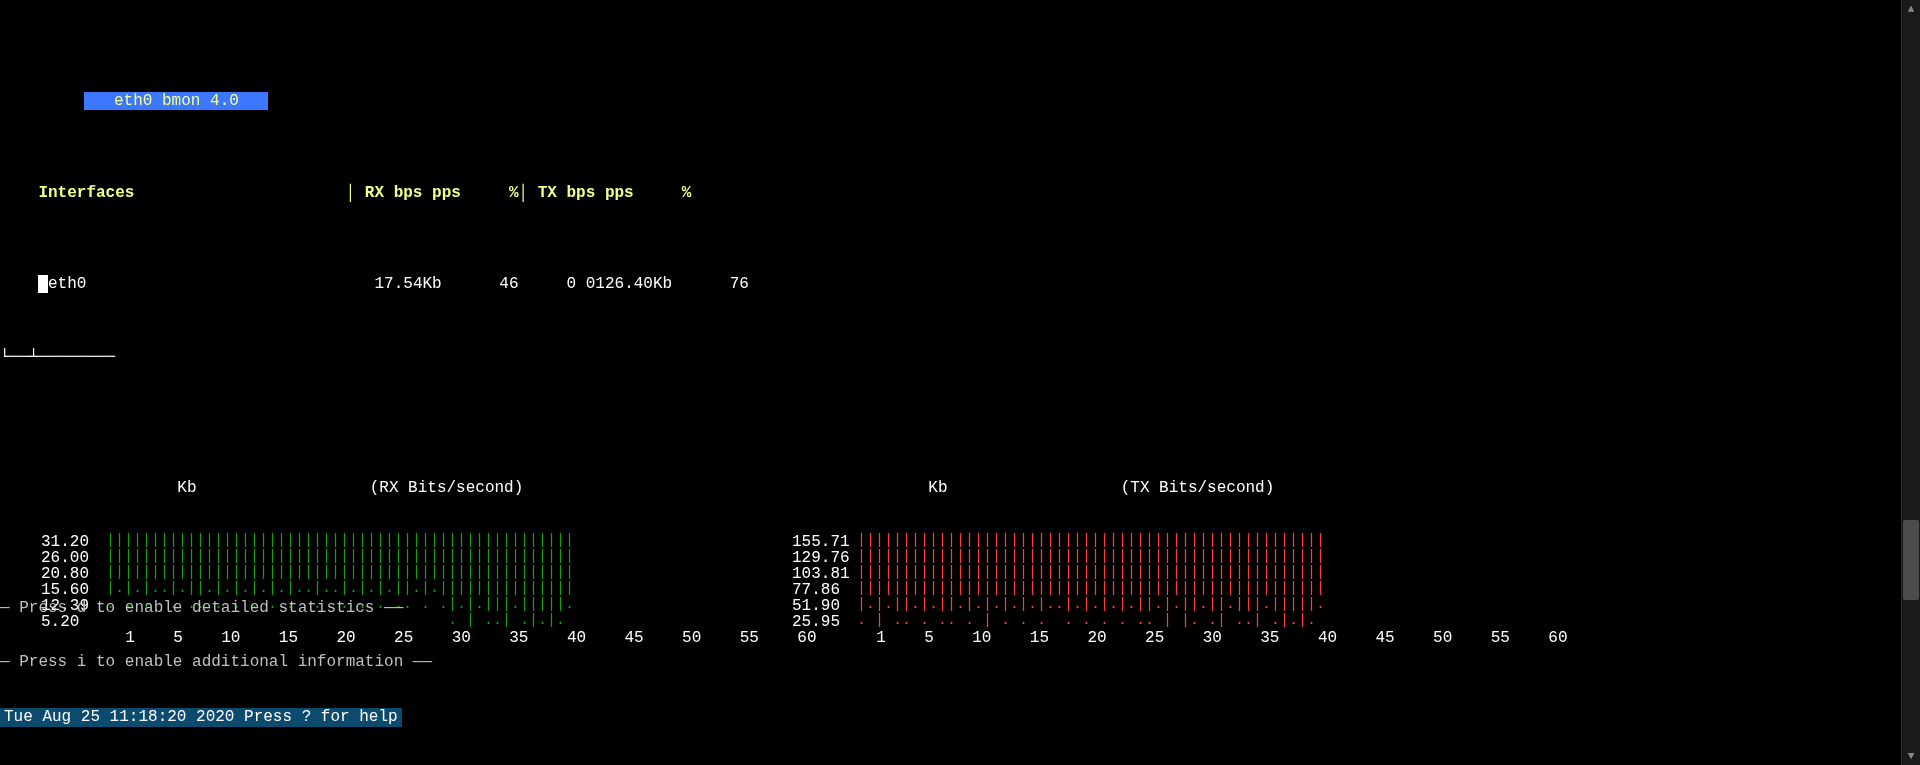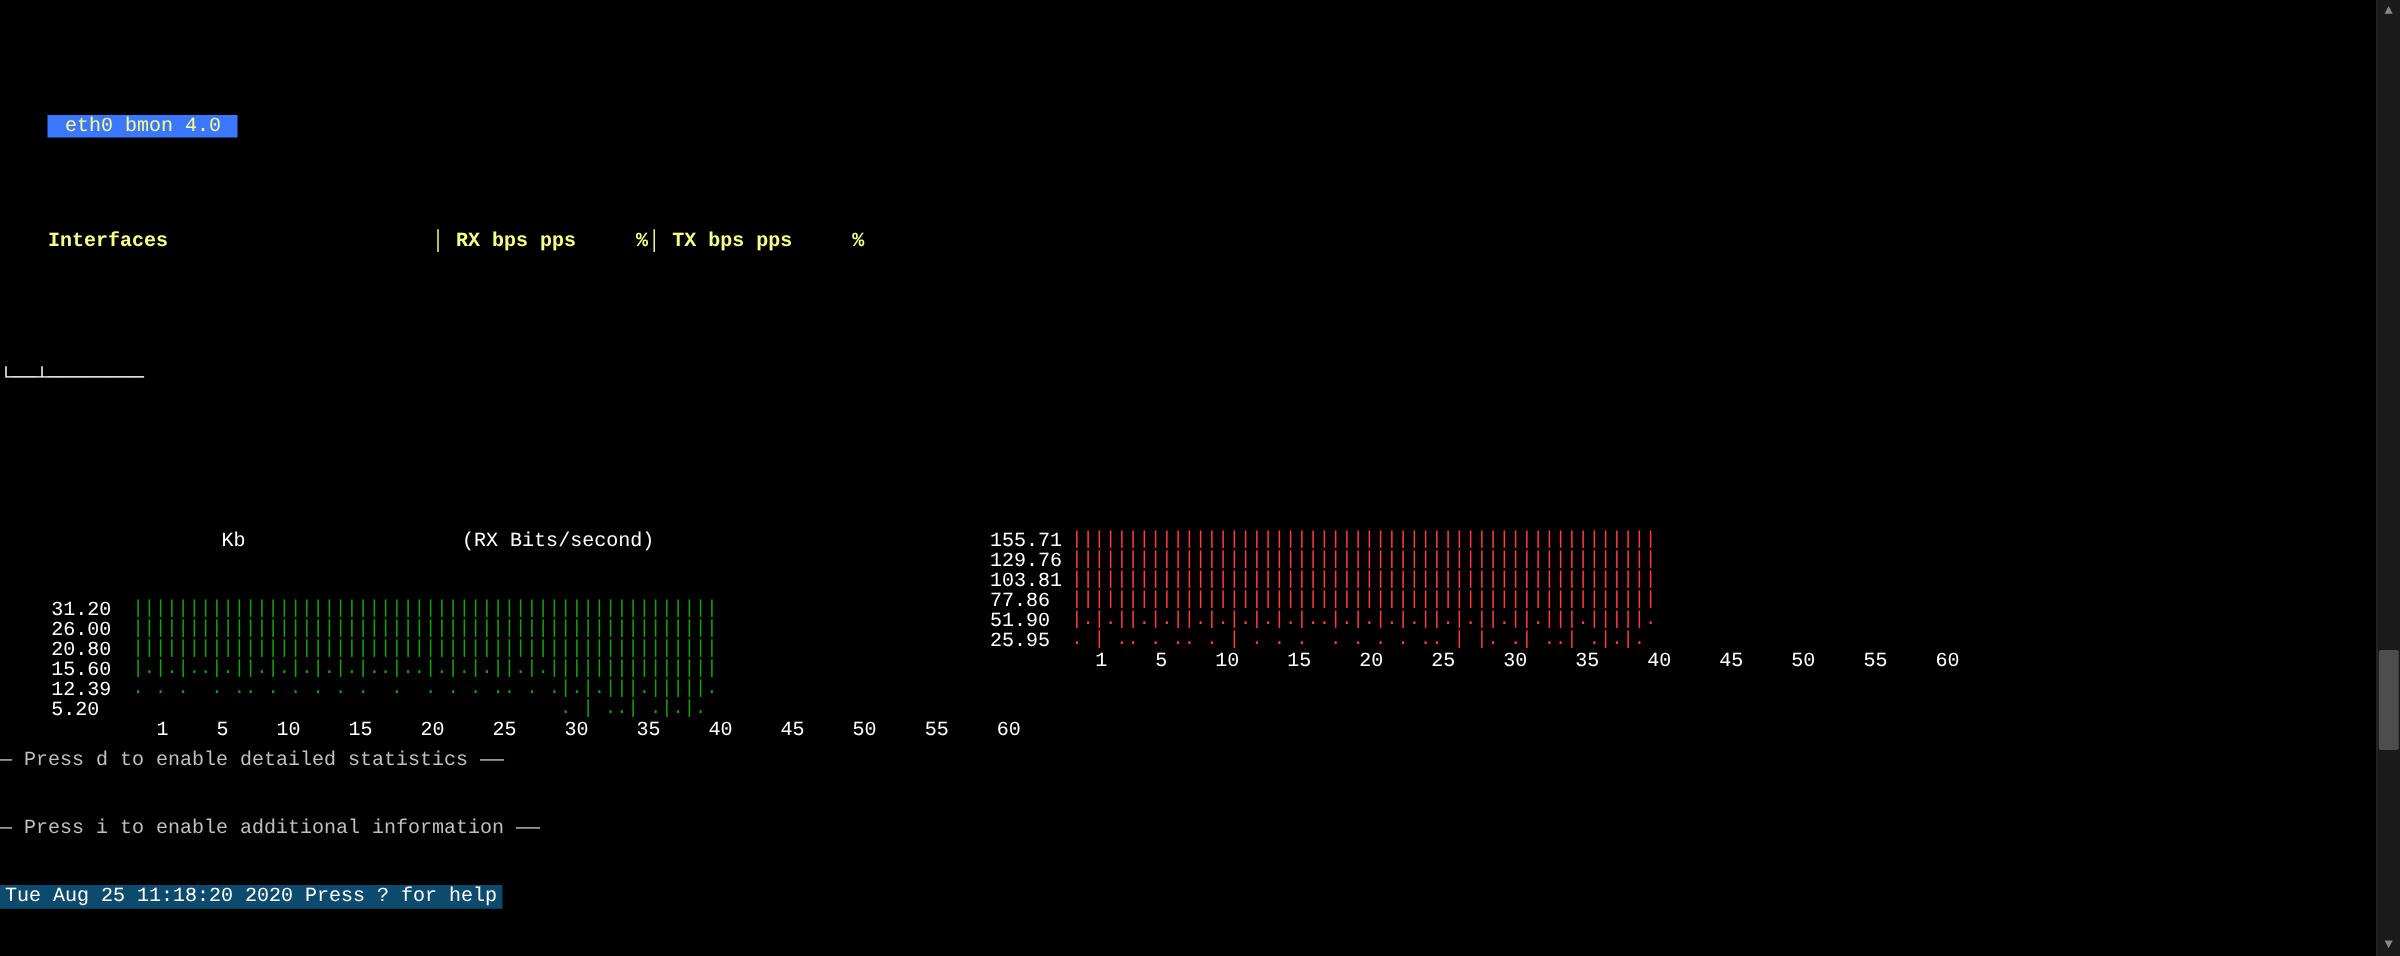--- a/index.html
+++ b/index.html
@@ -20,21 +20,22 @@
     height: 765px;
     background: #000;
     position: relative;
     white-space: pre;
   }
   .line { height: 18px; }
   .title-bar {
     background: #3b78ff;
     color: #f6ff8a;
     display: inline-block;
-    padding: 0 4px;
+    padding: 0 20px;
+    margin-left: 46px;
   }
   .yellow { color: #f6ff8a; font-weight: bold; }
   .white  { color: #fff; }
   .whitebg { background: #fff; }
   .dim    { color: #bfbfbf; }
   .status-bar {
     background: #0c4a6e;
     color: #fff;
     display: inline-block;
     padding: 0 4px;
@@ -144,20 +145,23 @@
   <div class="line">
     <span class="title-bar"> eth0 bmon 4.0 </span>
   </div>
 
   
   <div class="line">
     <span class="yellow">Interfaces</span><span class="dim">                      </span><span class="yellow">│ </span><span class="yellow">RX bps pps</span><span class="yellow">     </span><span class="yellow">%</span><span class="yellow">│ </span><span class="yellow">TX bps pps</span><span class="yellow">     </span><span class="yellow">%</span>
   </div>
 
   
+  <div class="line">
+    <span class="whitebg"> </span><span class="white">eth0</span><span>                              </span><span class="white">17.54Kb</span><span>      </span><span class="white">46</span><span>     </span><span class="white">0</span><span> </span><span class="white">0126.40Kb</span><span>      </span><span class="white">76</span>
+  </div>
 
   
   <div class="line tree-sketch white">└──┴────────</div>
 
   
   <div class="graphs">
     <div class="graph rx">
       <div class="line graph-header"><span class="white" style="display:inline-block;width:70px;text-align:right;">Kb</span><span style="display:inline-block;width:500px;text-align:center;" class="white">(RX Bits/second)</span></div>
       <div class="graph-body">
         <div class="ylab white" style="top:0">31.20</div>
@@ -165,20 +169,21 @@
         <div class="ylab white" style="top:32px">20.80</div>
         <div class="ylab white" style="top:48px">15.60</div>
         <div class="ylab white" style="top:64px">12.39</div>
         <div class="ylab white" style="top:80px">5.20</div>
         <div class="plot" id="rx-plot"><div class="col"><div class="pipe">|</div><div class="pipe">|</div><div class="pipe">|</div><div class="pipe">|</div><div class="dot">.</div><div class="dot"> </div></div><div class="col"><div class="pipe">|</div><div class="pipe">|</div><div class="pipe">|</div><div class="dot">.</div><div class="dot"> </div><div class="dot"> </div></div><div class="col"><div class="pipe">|</div><div class="pipe">|</div><div class="pipe">|</div><div class="pipe">|</div><div class="dot">.</div><div class="dot"> </div></div><div class="col"><div class="pipe">|</div><div class="pipe">|</div><div class="pipe">|</div><div class="dot">.</div><div class="dot"> </div><div class="dot"> </div></div><div class="col"><div class="pipe">|</div><div class="pipe">|</div><div class="pipe">|</div><div class="pipe">|</div><div class="dot">.</div><div class="dot"> </div></div><div class="col"><div class="pipe">|</div><div class="pipe">|</div><div class="pipe">|</div><div class="dot">.</div><div class="dot"> </div><div class="dot"> </div></div><div class="col"><div class="pipe">|</div><div class="pipe">|</div><div class="pipe">|</div><div class="dot">.</div><div class="dot"> </div><div class="dot"> </div></div><div class="col"><div class="pipe">|</div><div class="pipe">|</div><div class="pipe">|</div><div class="pipe">|</div><div class="dot">.</div><div class="dot"> </div></div><div class="col"><div class="pipe">|</div><div class="pipe">|</div><div class="pipe">|</div><div class="dot">.</div><div class="dot"> </div><div class="dot"> </div></div><div class="col"><div class="pipe">|</div><div class="pipe">|</div><div class="pipe">|</div><div class="pipe">|</div><div class="dot">.</div><div class="dot"> </div></div><div class="col"><div class="pipe">|</div><div class="pipe">|</div><div class="pipe">|</div><div class="pipe">|</div><div class="dot">.</div><div class="dot"> </div></div><div class="col"><div class="pipe">|</div><div class="pipe">|</div><div class="pipe">|</div><div class="dot">.</div><div class="dot"> </div><div class="dot"> </div></div><div class="col"><div class="pipe">|</div><div class="pipe">|</div><div class="pipe">|</div><div class="pipe">|</div><div class="dot">.</div><div class="dot"> </div></div><div class="col"><div class="pipe">|</div><div class="pipe">|</div><div class="pipe">|</div><div class="dot">.</div><div class="dot"> </div><div class="dot"> </div></div><div class="col"><div class="pipe">|</div><div class="pipe">|</div><div class="pipe">|</div><div class="pipe">|</div><div class="dot">.</div><div class="dot"> </div></div><div class="col"><div class="pipe">|</div><div class="pipe">|</div><div class="pipe">|</div><div class="dot">.</div><div class="dot"> </div><div class="dot"> </div></div><div class="col"><div class="pipe">|</div><div class="pipe">|</div><div class="pipe">|</div><div class="pipe">|</div><div class="dot">.</div><div class="dot"> </div></div><div class="col"><div class="pipe">|</div><div class="pipe">|</div><div class="pipe">|</div><div class="dot">.</div><div class="dot"> </div><div class="dot"> </div></div><div class="col"><div class="pipe">|</div><div class="pipe">|</div><div class="pipe">|</div><div class="pipe">|</div><div class="dot">.</div><div class="dot"> </div></div><div class="col"><div class="pipe">|</div><div class="pipe">|</div><div class="pipe">|</div><div class="dot">.</div><div class="dot"> </div><div class="dot"> </div></div><div class="col"><div class="pipe">|</div><div class="pipe">|</div><div class="pipe">|</div><div class="pipe">|</div><div class="dot">.</div><div class="dot"> </div></div><div class="col"><div class="pipe">|</div><div class="pipe">|</div><div class="pipe">|</div><div class="dot">.</div><div class="dot"> </div><div class="dot"> </div></div><div class="col"><div class="pipe">|</div><div class="pipe">|</div><div class="pipe">|</div><div class="dot">.</div><div class="dot"> </div><div class="dot"> </div></div><div class="col"><div class="pipe">|</div><div class="pipe">|</div><div class="pipe">|</div><div class="pipe">|</div><div class="dot">.</div><div class="dot"> </div></div><div class="col"><div class="pipe">|</div><div class="pipe">|</div><div class="pipe">|</div><div class="dot">.</div><div class="dot"> </div><div class="dot"> </div></div><div class="col"><div class="pipe">|</div><div class="pipe">|</div><div class="pipe">|</div><div class="dot">.</div><div class="dot"> </div><div class="dot"> </div></div><div class="col"><div class="pipe">|</div><div class="pipe">|</div><div class="pipe">|</div><div class="pipe">|</div><div class="dot">.</div><div class="dot"> </div></div><div class="col"><div class="pipe">|</div><div class="pipe">|</div><div class="pipe">|</div><div class="dot">.</div><div class="dot"> </div><div class="dot"> </div></div><div class="col"><div class="pipe">|</div><div class="pipe">|</div><div class="pipe">|</div><div class="pipe">|</div><div class="dot">.</div><div class="dot"> </div></div><div class="col"><div class="pipe">|</div><div class="pipe">|</div><div class="pipe">|</div><div class="dot">.</div><div class="dot"> </div><div class="dot"> </div></div><div class="col"><div class="pipe">|</div><div class="pipe">|</div><div class="pipe">|</div><div class="pipe">|</div><div class="dot">.</div><div class="dot"> </div></div><div class="col"><div class="pipe">|</div><div class="pipe">|</div><div class="pipe">|</div><div class="dot">.</div><div class="dot"> </div><div class="dot"> </div></div><div class="col"><div class="pipe">|</div><div class="pipe">|</div><div class="pipe">|</div><div class="pipe">|</div><div class="dot">.</div><div class="dot"> </div></div><div class="col"><div class="pipe">|</div><div class="pipe">|</div><div class="pipe">|</div><div class="pipe">|</div><div class="dot">.</div><div class="dot"> </div></div><div class="col"><div class="pipe">|</div><div class="pipe">|</div><div class="pipe">|</div><div class="dot">.</div><div class="dot"> </div><div class="dot"> </div></div><div class="col"><div class="pipe">|</div><div class="pipe">|</div><div class="pipe">|</div><div class="pipe">|</div><div class="dot">.</div><div class="dot"> </div></div><div class="col"><div class="pipe">|</div><div class="pipe">|</div><div class="pipe">|</div><div class="dot">.</div><div class="dot"> </div><div class="dot"> </div></div><div class="col"><div class="pipe">|</div><div class="pipe">|</div><div class="pipe">|</div><div class="pipe">|</div><div class="dot">.</div><div class="dot"> </div></div><div class="col"><div class="pipe">|</div><div class="pipe">|</div><div class="pipe">|</div><div class="pipe">|</div><div class="pipe">|</div><div class="dot">.</div></div><div class="col"><div class="pipe">|</div><div class="pipe">|</div><div class="pipe">|</div><div class="pipe">|</div><div class="dot">.</div><div class="dot"> </div></div><div class="col"><div class="pipe">|</div><div class="pipe">|</div><div class="pipe">|</div><div class="pipe">|</div><div class="pipe">|</div><div class="pipe">|</div></div><div class="col"><div class="pipe">|</div><div class="pipe">|</div><div class="pipe">|</div><div class="pipe">|</div><div class="dot">.</div><div class="dot"> </div></div><div class="col"><div class="pipe">|</div><div class="pipe">|</div><div class="pipe">|</div><div class="pipe">|</div><div class="pipe">|</div><div class="dot">.</div></div><div class="col"><div class="pipe">|</div><div class="pipe">|</div><div class="pipe">|</div><div class="pipe">|</div><div class="pipe">|</div><div class="dot">.</div></div><div class="col"><div class="pipe">|</div><div class="pipe">|</div><div class="pipe">|</div><div class="pipe">|</div><div class="pipe">|</div><div class="pipe">|</div></div><div class="col"><div class="pipe">|</div><div class="pipe">|</div><div class="pipe">|</div><div class="pipe">|</div><div class="dot">.</div><div class="dot"> </div></div><div class="col"><div class="pipe">|</div><div class="pipe">|</div><div class="pipe">|</div><div class="pipe">|</div><div class="pipe">|</div><div class="dot">.</div></div><div class="col"><div class="pipe">|</div><div class="pipe">|</div><div class="pipe">|</div><div class="pipe">|</div><div class="pipe">|</div><div class="pipe">|</div></div><div class="col"><div class="pipe">|</div><div class="pipe">|</div><div class="pipe">|</div><div class="pipe">|</div><div class="pipe">|</div><div class="dot">.</div></div><div class="col"><div class="pipe">|</div><div class="pipe">|</div><div class="pipe">|</div><div class="pipe">|</div><div class="pipe">|</div><div class="pipe">|</div></div><div class="col"><div class="pipe">|</div><div class="pipe">|</div><div class="pipe">|</div><div class="pipe">|</div><div class="pipe">|</div><div class="dot">.</div></div><div class="col"><div class="pipe">|</div><div class="pipe">|</div><div class="pipe">|</div><div class="pipe">|</div><div class="dot">.</div><div class="dot"> </div></div></div>
         <div class="xaxis white">  1    5    10    15    20    25    30    35    40    45    50    55    60</div>
       </div>
     </div>
 
     <div class="graph tx">
+      <div class="line graph-header"><span class="white" style="display:inline-block;width:70px;text-align:right;">Kb</span><span style="display:inline-block;width:500px;text-align:center;" class="white">(TX Bits/second)</span></div>
       <div class="graph-body">
         <div class="ylab white" style="top:0">155.71</div>
         <div class="ylab white" style="top:16px">129.76</div>
         <div class="ylab white" style="top:32px">103.81</div>
         <div class="ylab white" style="top:48px">77.86</div>
         <div class="ylab white" style="top:64px">51.90</div>
         <div class="ylab white" style="top:80px">25.95</div>
         <div class="plot" id="tx-plot"><div class="col"><div class="pipe">|</div><div class="pipe">|</div><div class="pipe">|</div><div class="pipe">|</div><div class="pipe">|</div><div class="dot">.</div></div><div class="col"><div class="pipe">|</div><div class="pipe">|</div><div class="pipe">|</div><div class="pipe">|</div><div class="dot">.</div><div class="dot"> </div></div><div class="col"><div class="pipe">|</div><div class="pipe">|</div><div class="pipe">|</div><div class="pipe">|</div><div class="pipe">|</div><div class="pipe">|</div></div><div class="col"><div class="pipe">|</div><div class="pipe">|</div><div class="pipe">|</div><div class="pipe">|</div><div class="dot">.</div><div class="dot"> </div></div><div class="col"><div class="pipe">|</div><div class="pipe">|</div><div class="pipe">|</div><div class="pipe">|</div><div class="pipe">|</div><div class="dot">.</div></div><div class="col"><div class="pipe">|</div><div class="pipe">|</div><div class="pipe">|</div><div class="pipe">|</div><div class="pipe">|</div><div class="dot">.</div></div><div class="col"><div class="pipe">|</div><div class="pipe">|</div><div class="pipe">|</div><div class="pipe">|</div><div class="dot">.</div><div class="dot"> </div></div><div class="col"><div class="pipe">|</div><div class="pipe">|</div><div class="pipe">|</div><div class="pipe">|</div><div class="pipe">|</div><div class="dot">.</div></div><div class="col"><div class="pipe">|</div><div class="pipe">|</div><div class="pipe">|</div><div class="pipe">|</div><div class="dot">.</div><div class="dot"> </div></div><div class="col"><div class="pipe">|</div><div class="pipe">|</div><div class="pipe">|</div><div class="pipe">|</div><div class="pipe">|</div><div class="dot">.</div></div><div class="col"><div class="pipe">|</div><div class="pipe">|</div><div class="pipe">|</div><div class="pipe">|</div><div class="pipe">|</div><div class="dot">.</div></div><div class="col"><div class="pipe">|</div><div class="pipe">|</div><div class="pipe">|</div><div class="pipe">|</div><div class="dot">.</div><div class="dot"> </div></div><div class="col"><div class="pipe">|</div><div class="pipe">|</div><div class="pipe">|</div><div class="pipe">|</div><div class="pipe">|</div><div class="dot">.</div></div><div class="col"><div class="pipe">|</div><div class="pipe">|</div><div class="pipe">|</div><div class="pipe">|</div><div class="dot">.</div><div class="dot"> </div></div><div class="col"><div class="pipe">|</div><div class="pipe">|</div><div class="pipe">|</div><div class="pipe">|</div><div class="pipe">|</div><div class="pipe">|</div></div><div class="col"><div class="pipe">|</div><div class="pipe">|</div><div class="pipe">|</div><div class="pipe">|</div><div class="dot">.</div><div class="dot"> </div></div><div class="col"><div class="pipe">|</div><div class="pipe">|</div><div class="pipe">|</div><div class="pipe">|</div><div class="pipe">|</div><div class="dot">.</div></div><div class="col"><div class="pipe">|</div><div class="pipe">|</div><div class="pipe">|</div><div class="pipe">|</div><div class="dot">.</div><div class="dot"> </div></div><div class="col"><div class="pipe">|</div><div class="pipe">|</div><div class="pipe">|</div><div class="pipe">|</div><div class="pipe">|</div><div class="dot">.</div></div><div class="col"><div class="pipe">|</div><div class="pipe">|</div><div class="pipe">|</div><div class="pipe">|</div><div class="dot">.</div><div class="dot"> </div></div><div class="col"><div class="pipe">|</div><div class="pipe">|</div><div class="pipe">|</div><div class="pipe">|</div><div class="pipe">|</div><div class="dot">.</div></div><div class="col"><div class="pipe">|</div><div class="pipe">|</div><div class="pipe">|</div><div class="pipe">|</div><div class="dot">.</div><div class="dot"> </div></div><div class="col"><div class="pipe">|</div><div class="pipe">|</div><div class="pipe">|</div><div class="pipe">|</div><div class="dot">.</div><div class="dot"> </div></div><div class="col"><div class="pipe">|</div><div class="pipe">|</div><div class="pipe">|</div><div class="pipe">|</div><div class="pipe">|</div><div class="dot">.</div></div><div class="col"><div class="pipe">|</div><div class="pipe">|</div><div class="pipe">|</div><div class="pipe">|</div><div class="dot">.</div><div class="dot"> </div></div><div class="col"><div class="pipe">|</div><div class="pipe">|</div><div class="pipe">|</div><div class="pipe">|</div><div class="pipe">|</div><div class="dot">.</div></div><div class="col"><div class="pipe">|</div><div class="pipe">|</div><div class="pipe">|</div><div class="pipe">|</div><div class="dot">.</div><div class="dot"> </div></div><div class="col"><div class="pipe">|</div><div class="pipe">|</div><div class="pipe">|</div><div class="pipe">|</div><div class="pipe">|</div><div class="dot">.</div></div><div class="col"><div class="pipe">|</div><div class="pipe">|</div><div class="pipe">|</div><div class="pipe">|</div><div class="dot">.</div><div class="dot"> </div></div><div class="col"><div class="pipe">|</div><div class="pipe">|</div><div class="pipe">|</div><div class="pipe">|</div><div class="pipe">|</div><div class="dot">.</div></div><div class="col"><div class="pipe">|</div><div class="pipe">|</div><div class="pipe">|</div><div class="pipe">|</div><div class="dot">.</div><div class="dot"> </div></div><div class="col"><div class="pipe">|</div><div class="pipe">|</div><div class="pipe">|</div><div class="pipe">|</div><div class="pipe">|</div><div class="dot">.</div></div><div class="col"><div class="pipe">|</div><div class="pipe">|</div><div class="pipe">|</div><div class="pipe">|</div><div class="pipe">|</div><div class="dot">.</div></div><div class="col"><div class="pipe">|</div><div class="pipe">|</div><div class="pipe">|</div><div class="pipe">|</div><div class="dot">.</div><div class="dot"> </div></div><div class="col"><div class="pipe">|</div><div class="pipe">|</div><div class="pipe">|</div><div class="pipe">|</div><div class="pipe">|</div><div class="pipe">|</div></div><div class="col"><div class="pipe">|</div><div class="pipe">|</div><div class="pipe">|</div><div class="pipe">|</div><div class="dot">.</div><div class="dot"> </div></div><div class="col"><div class="pipe">|</div><div class="pipe">|</div><div class="pipe">|</div><div class="pipe">|</div><div class="pipe">|</div><div class="pipe">|</div></div><div class="col"><div class="pipe">|</div><div class="pipe">|</div><div class="pipe">|</div><div class="pipe">|</div><div class="pipe">|</div><div class="dot">.</div></div><div class="col"><div class="pipe">|</div><div class="pipe">|</div><div class="pipe">|</div><div class="pipe">|</div><div class="dot">.</div><div class="dot"> </div></div><div class="col"><div class="pipe">|</div><div class="pipe">|</div><div class="pipe">|</div><div class="pipe">|</div><div class="pipe">|</div><div class="dot">.</div></div><div class="col"><div class="pipe">|</div><div class="pipe">|</div><div class="pipe">|</div><div class="pipe">|</div><div class="pipe">|</div><div class="pipe">|</div></div><div class="col"><div class="pipe">|</div><div class="pipe">|</div><div class="pipe">|</div><div class="pipe">|</div><div class="dot">.</div><div class="dot"> </div></div><div class="col"><div class="pipe">|</div><div class="pipe">|</div><div class="pipe">|</div><div class="pipe">|</div><div class="pipe">|</div><div class="dot">.</div></div><div class="col"><div class="pipe">|</div><div class="pipe">|</div><div class="pipe">|</div><div class="pipe">|</div><div class="pipe">|</div><div class="dot">.</div></div><div class="col"><div class="pipe">|</div><div class="pipe">|</div><div class="pipe">|</div><div class="pipe">|</div><div class="pipe">|</div><div class="pipe">|</div></div><div class="col"><div class="pipe">|</div><div class="pipe">|</div><div class="pipe">|</div><div class="pipe">|</div><div class="dot">.</div><div class="dot"> </div></div><div class="col"><div class="pipe">|</div><div class="pipe">|</div><div class="pipe">|</div><div class="pipe">|</div><div class="pipe">|</div><div class="dot">.</div></div><div class="col"><div class="pipe">|</div><div class="pipe">|</div><div class="pipe">|</div><div class="pipe">|</div><div class="pipe">|</div><div class="pipe">|</div></div><div class="col"><div class="pipe">|</div><div class="pipe">|</div><div class="pipe">|</div><div class="pipe">|</div><div class="pipe">|</div><div class="dot">.</div></div><div class="col"><div class="pipe">|</div><div class="pipe">|</div><div class="pipe">|</div><div class="pipe">|</div><div class="pipe">|</div><div class="pipe">|</div></div><div class="col"><div class="pipe">|</div><div class="pipe">|</div><div class="pipe">|</div><div class="pipe">|</div><div class="pipe">|</div><div class="dot">.</div></div><div class="col"><div class="pipe">|</div><div class="pipe">|</div><div class="pipe">|</div><div class="pipe">|</div><div class="dot">.</div><div class="dot"> </div></div></div>
         <div class="xaxis white">  1    5    10    15    20    25    30    35    40    45    50    55    60</div>
       </div>

